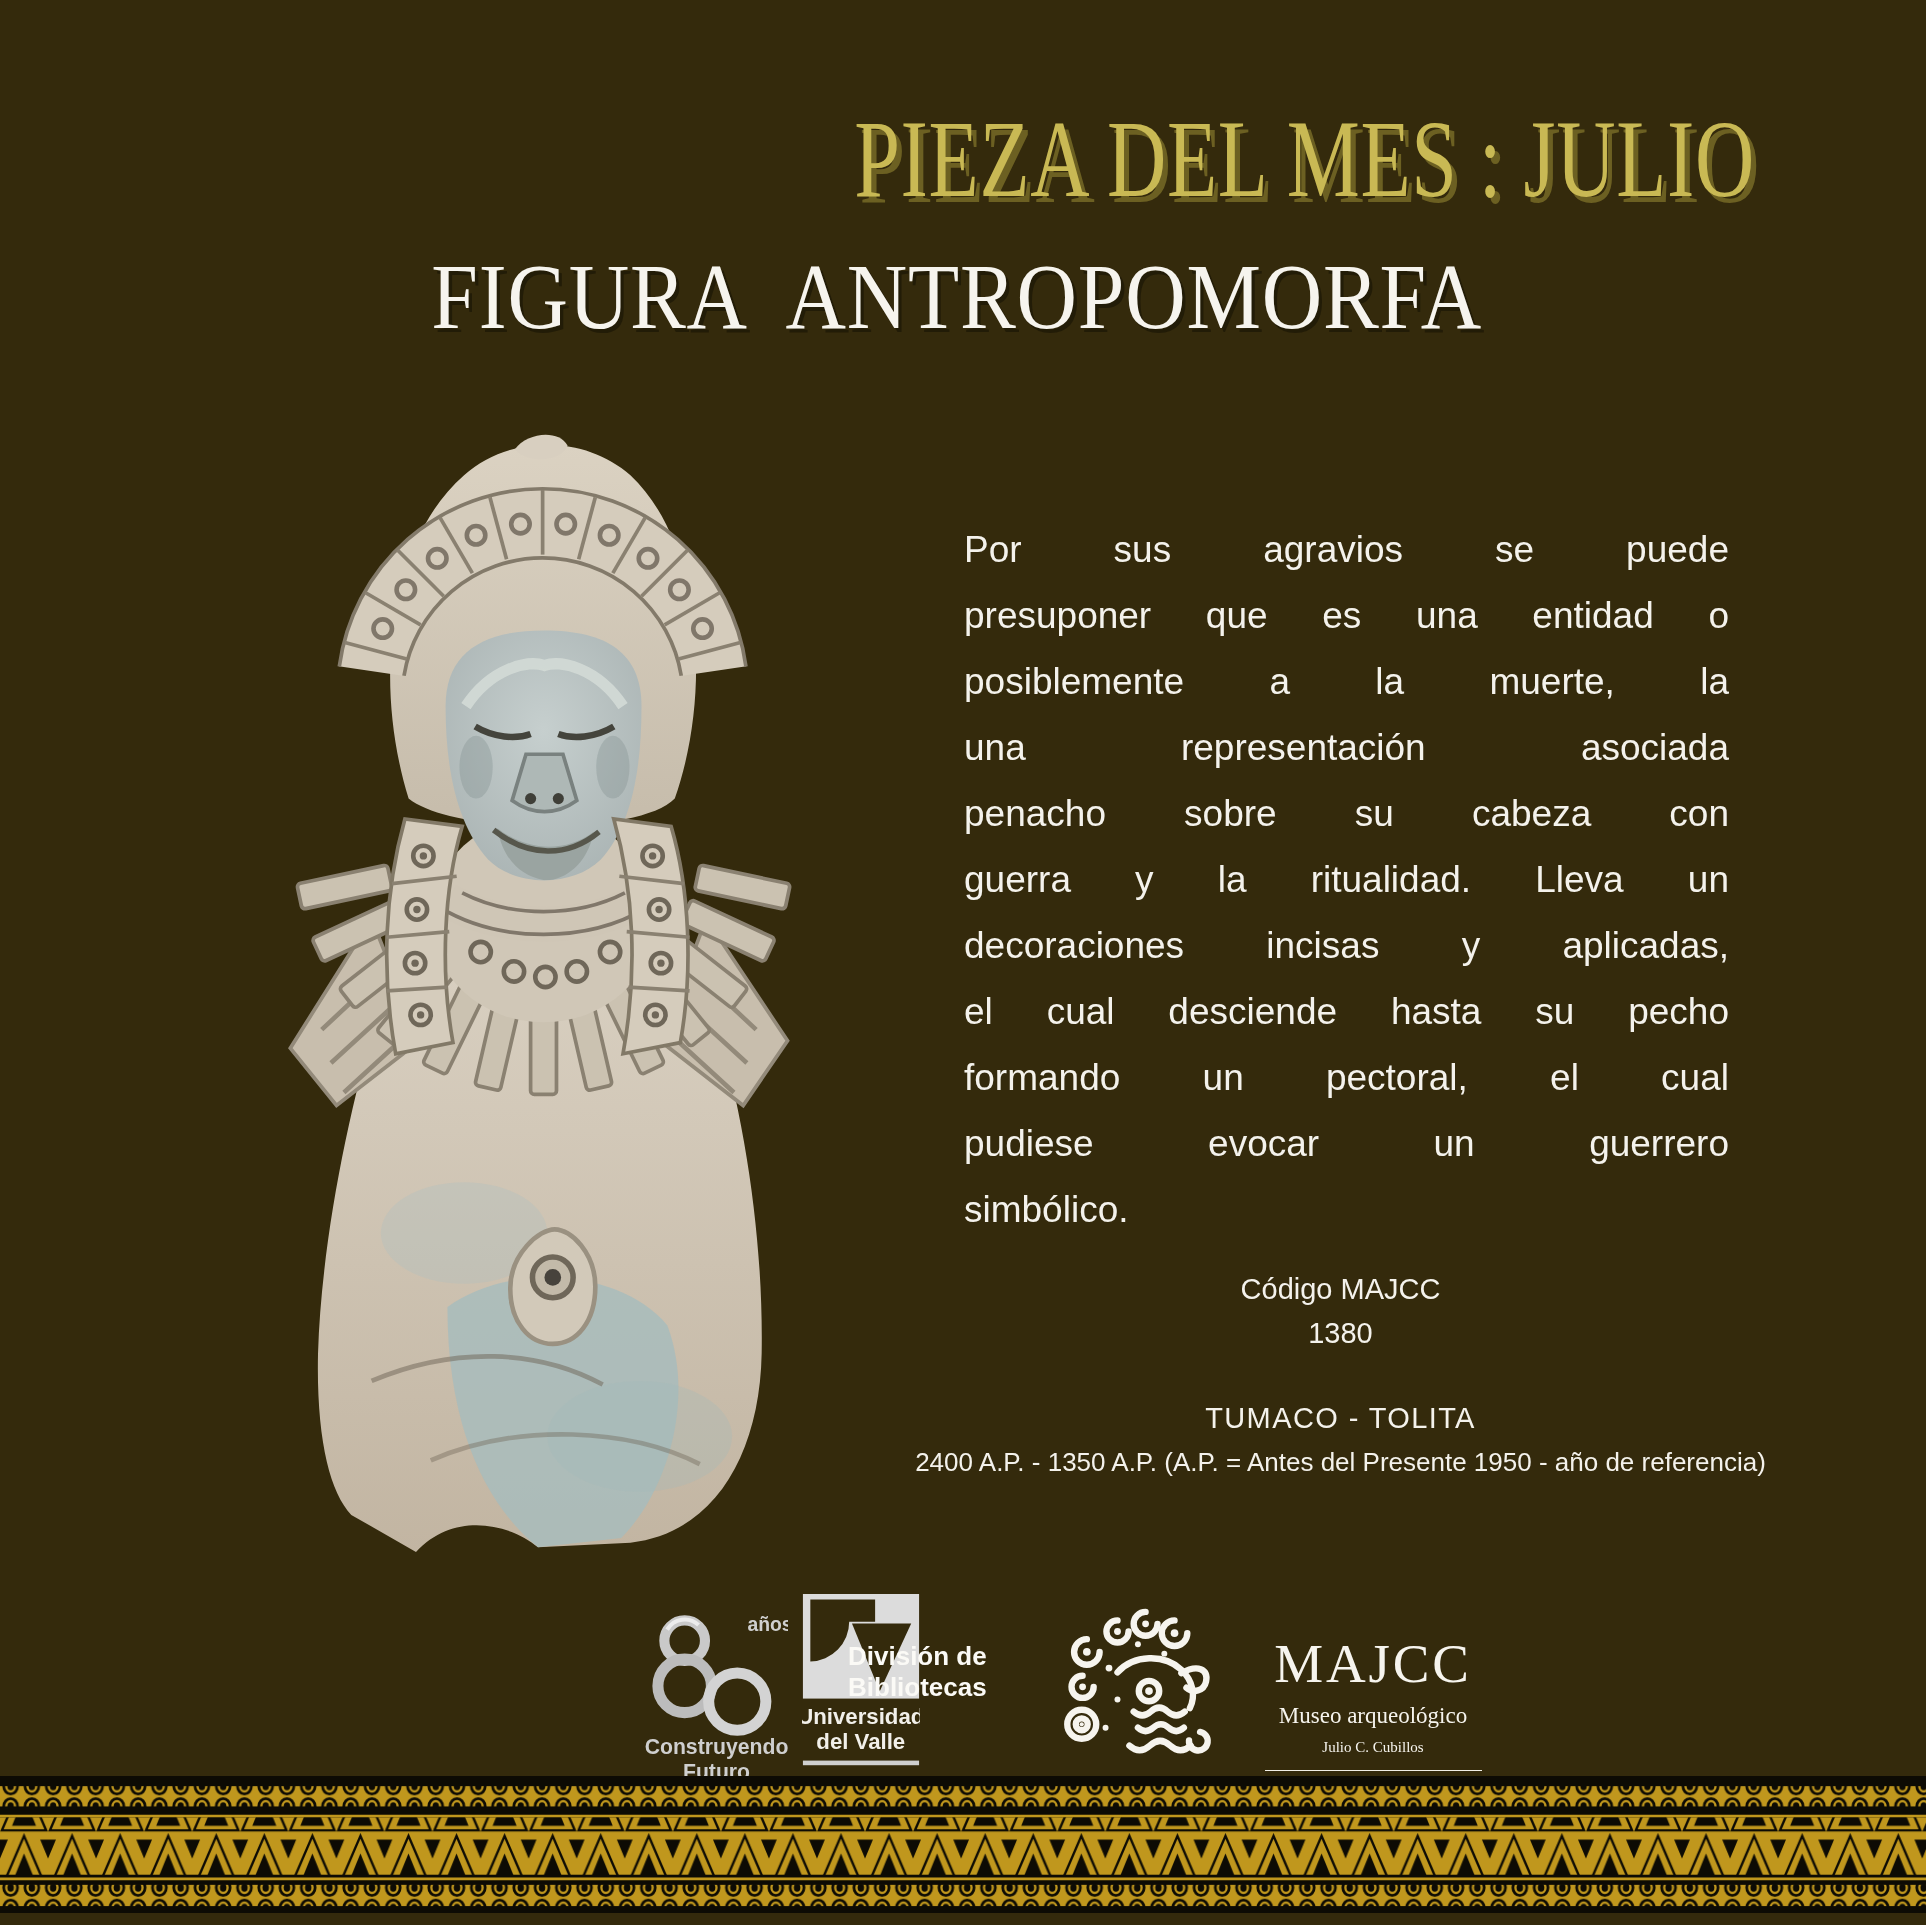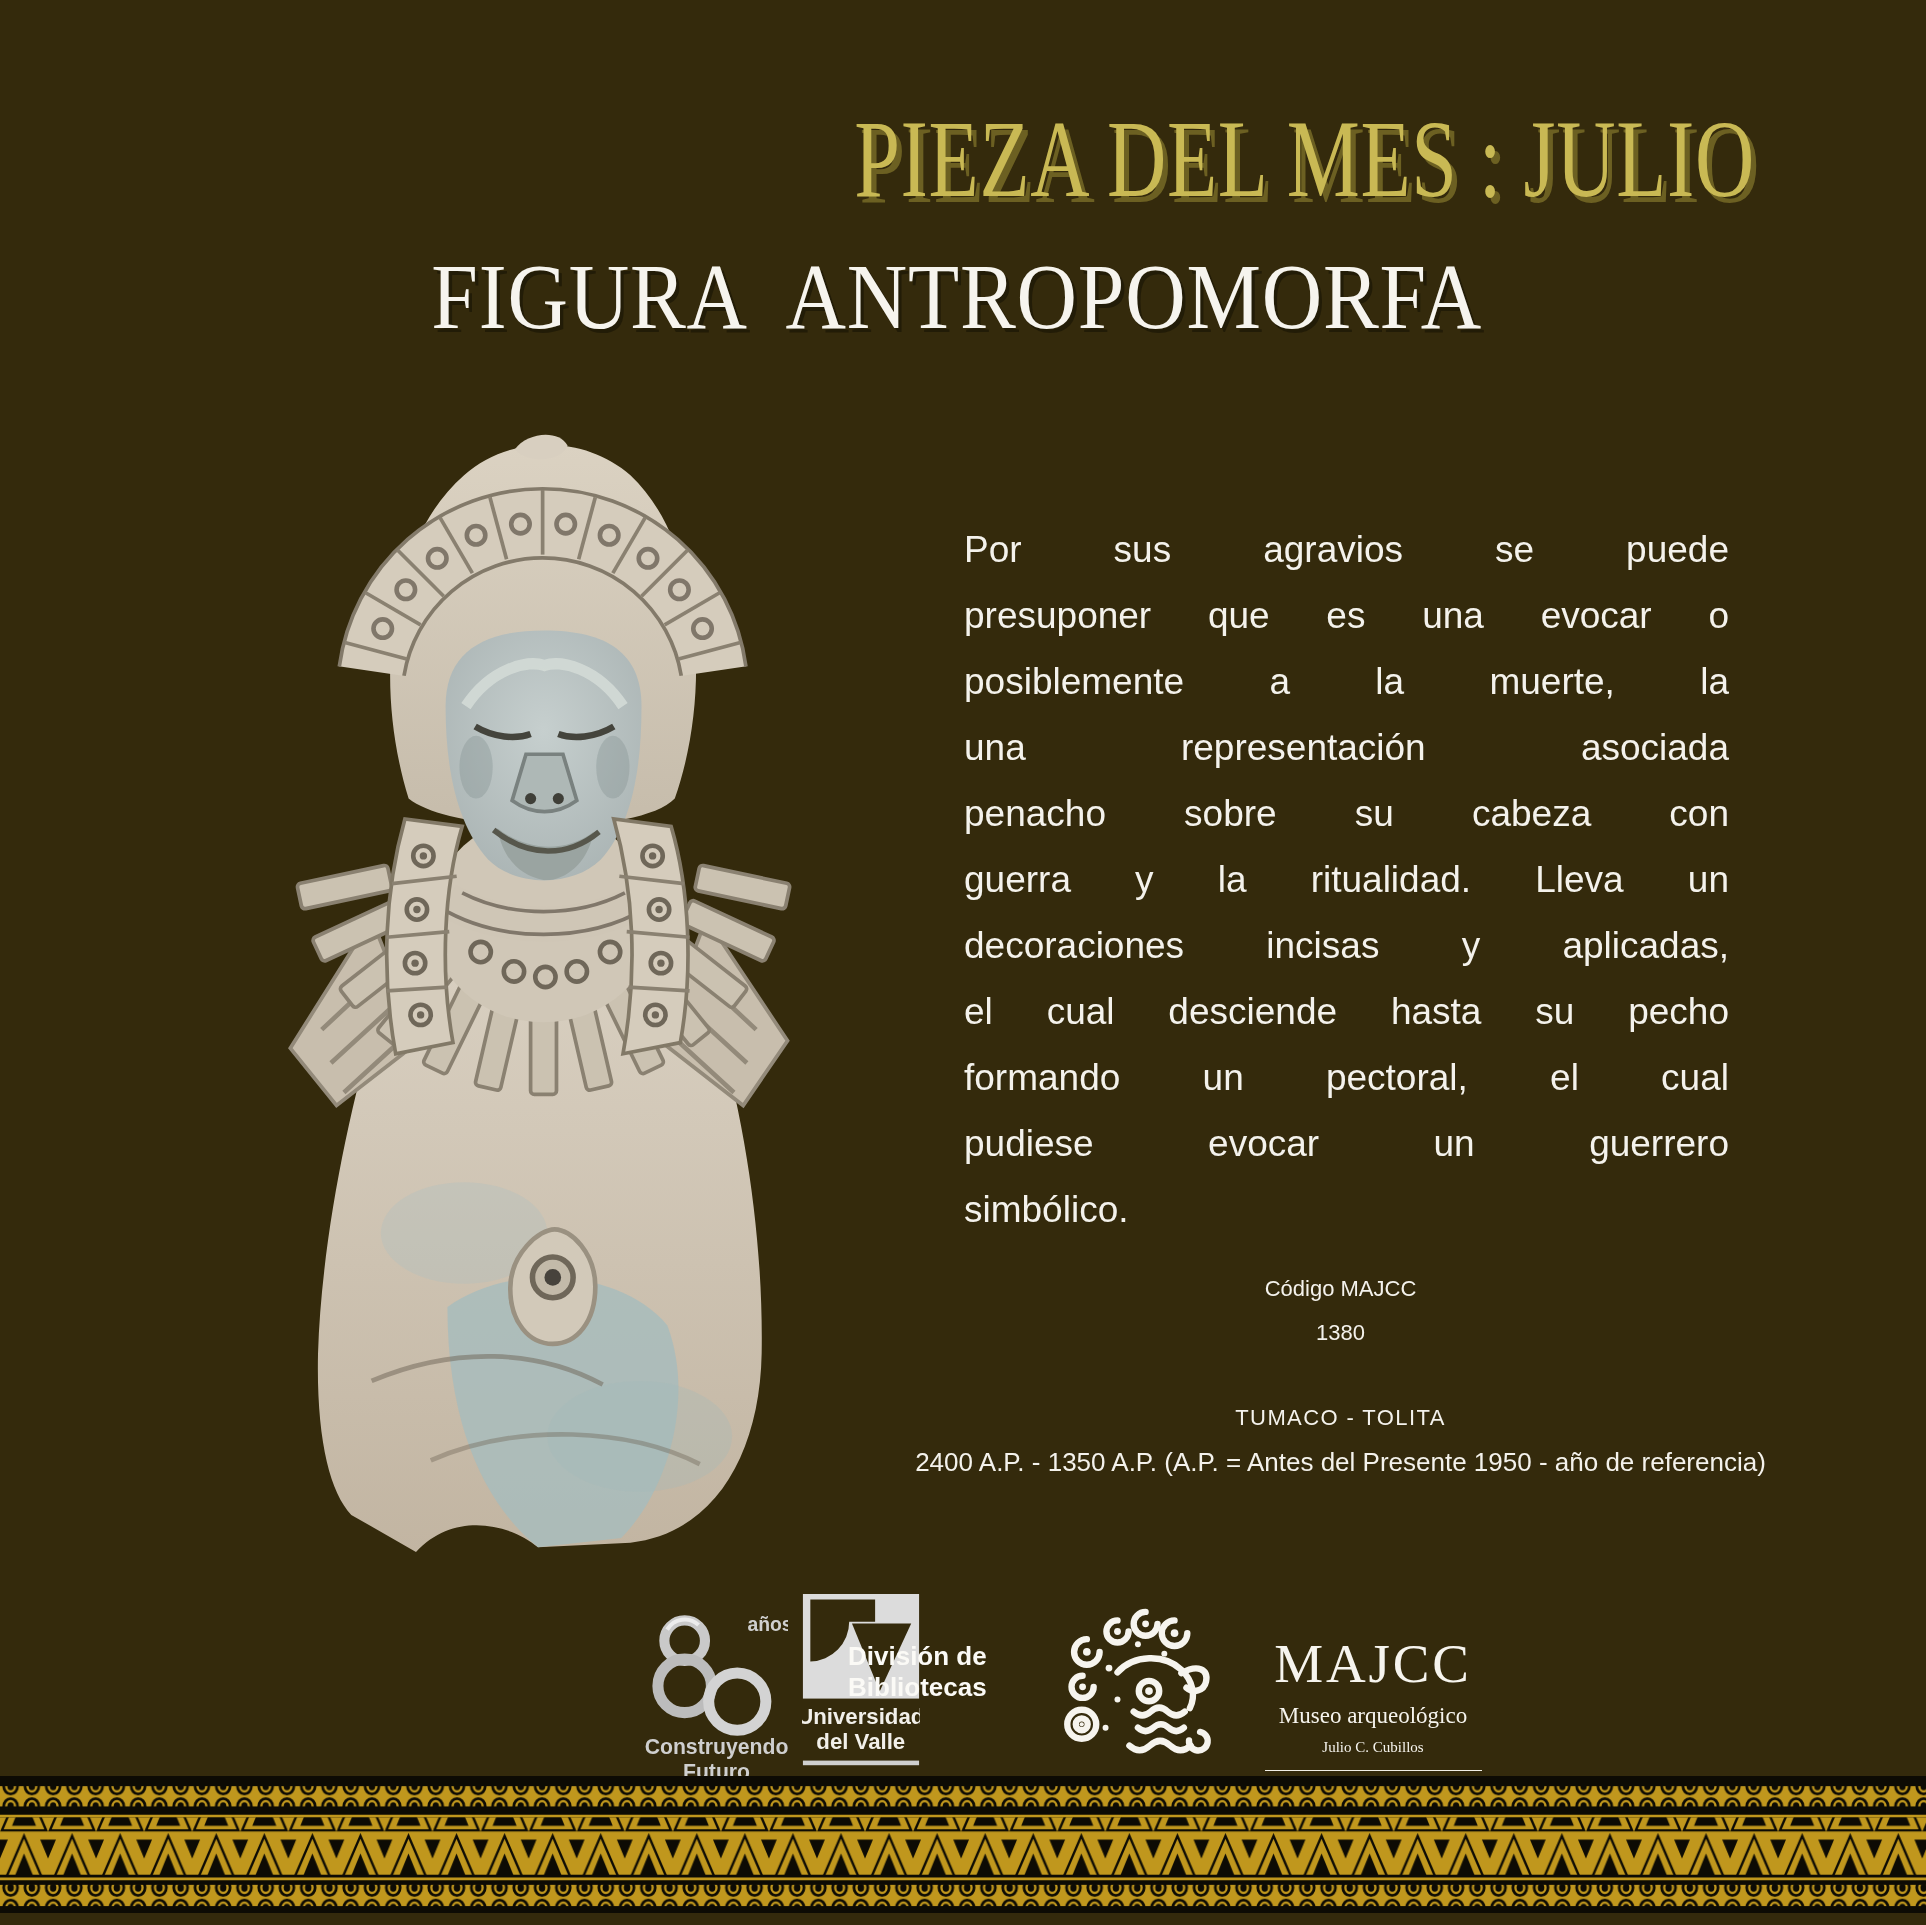--- a/index.html
+++ b/index.html
@@ -14,21 +14,21 @@
   .subtitle{display:inline-block;font-family:"Liberation Serif",serif;font-size:93px;line-height:93px;
           color:#f6f4ee;white-space:nowrap;transform:scaleX(.90);transform-origin:50% 50%;
           word-spacing:28px;letter-spacing:0.9px;text-shadow:3.7px 3.7px 0 rgba(20,16,4,.55);}
   
   .description{position:absolute;left:964px;top:517px;width:765px;color:#f4f2ec;
                font-size:37px;line-height:66px;font-weight:400;}
   .jline{text-align:justify;text-align-last:justify;white-space:normal;height:66px;overflow:hidden;}
   .jline.jlast{text-align-last:left;}
   
   .details{position:absolute;left:786px;top:1267px;width:1109px;text-align:center;color:#f4f2ec;}
-  .code-label,.code-value,.culture{font-size:22px;line-height:44px;}
+  .code-label,.code-value,.culture{font-size:29px;line-height:44px;}
   .culture{margin-top:41px;letter-spacing:1.4px;}
   .period{font-size:26px;line-height:44px;}
   
   .logo-anniv{position:absolute;left:645px;top:1585px;}
   .logo-univalle{position:absolute;left:802px;top:1593px;}
   .division-block{position:absolute;left:848px;top:1641px;color:#fbfaf6;font-weight:bold;
                   font-size:26px;line-height:30.5px;}
   .logo-glyph{position:absolute;left:1045px;top:1600px;}
   .museum-block{position:absolute;left:1248px;top:1613px;width:250px;text-align:center;color:#f6f4ee;
                 font-family:"Liberation Serif",serif;margin-top:16px;}
@@ -192,21 +192,21 @@
 
     <g>
       <path d="M300,960 C300,922 332,896 348,896 C366,896 392,922 392,958 C392,996 372,1020 346,1020 C320,1020 300,996 300,960 Z" fill="#d2c9b9" stroke="#9a9181" stroke-width="5"></path>
       <circle cx="346" cy="948" r="22" fill="#c3baa9" stroke="#6f6759" stroke-width="6"></circle>
       <circle cx="346" cy="948" r="9" fill="#47433c"></circle>
     </g>
   </svg>
 
   <div class="description">
     <div class="jline">Por sus agravios se puede</div>
-    <div class="jline">presuponer que es una evocar o</div>
+    <div class="jline">presuponer que es una entidad o</div>
     <div class="jline">posiblemente a la muerte, la</div>
     <div class="jline">una representación asociada</div>
     <div class="jline">penacho sobre su cabeza con</div>
     <div class="jline">guerra y la ritualidad. Lleva un</div>
     <div class="jline">decoraciones incisas y aplicadas,</div>
     <div class="jline">el cual desciende hasta su pecho</div>
     <div class="jline">formando un pectoral, el cual</div>
     <div class="jline">pudiese evocar un guerrero</div>
     <div class="jline jlast">simbólico.</div>
   </div>

